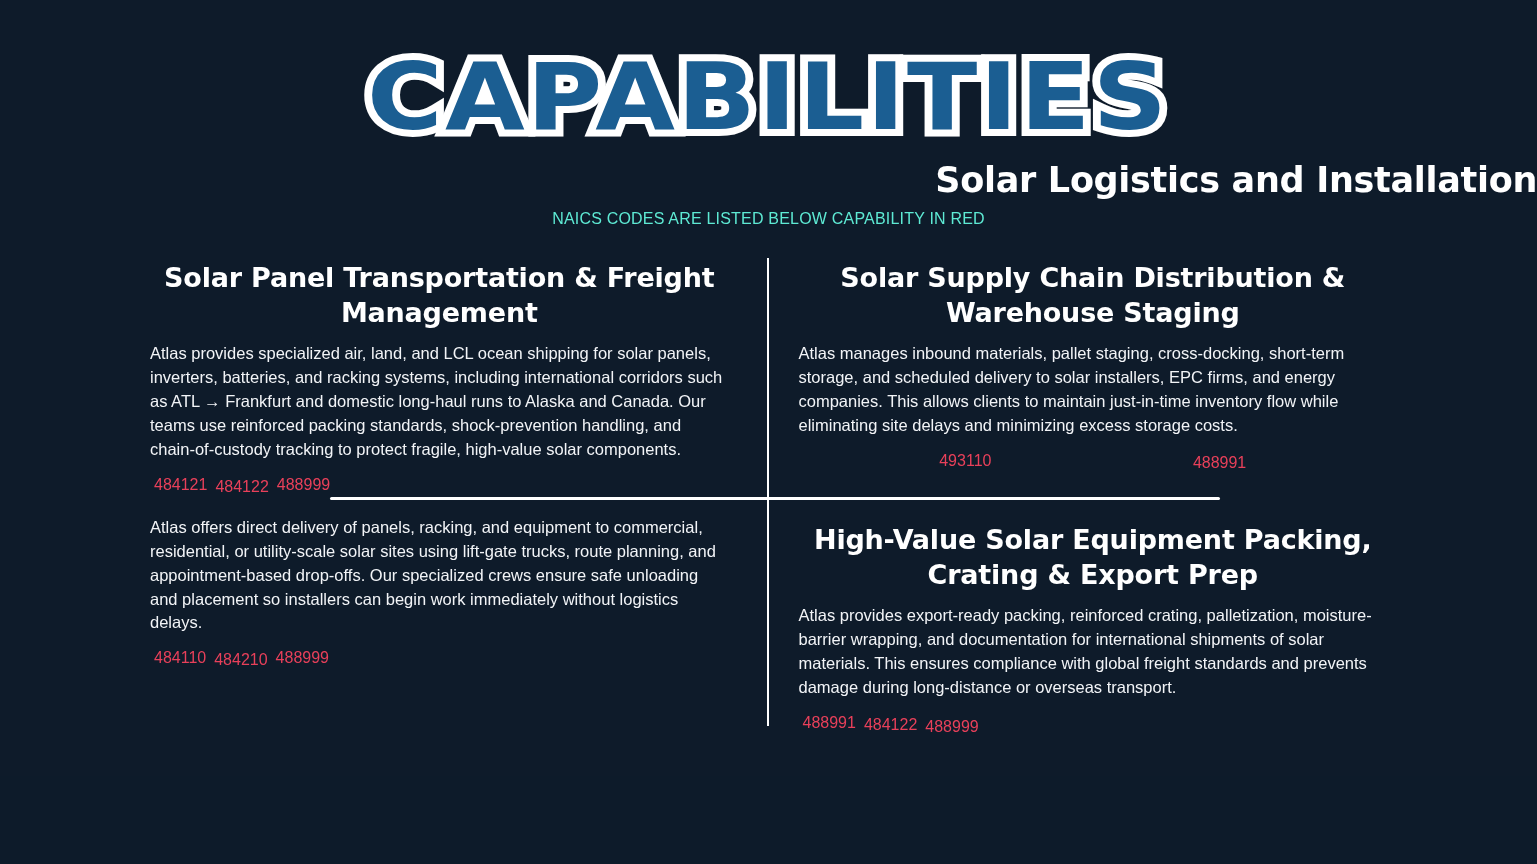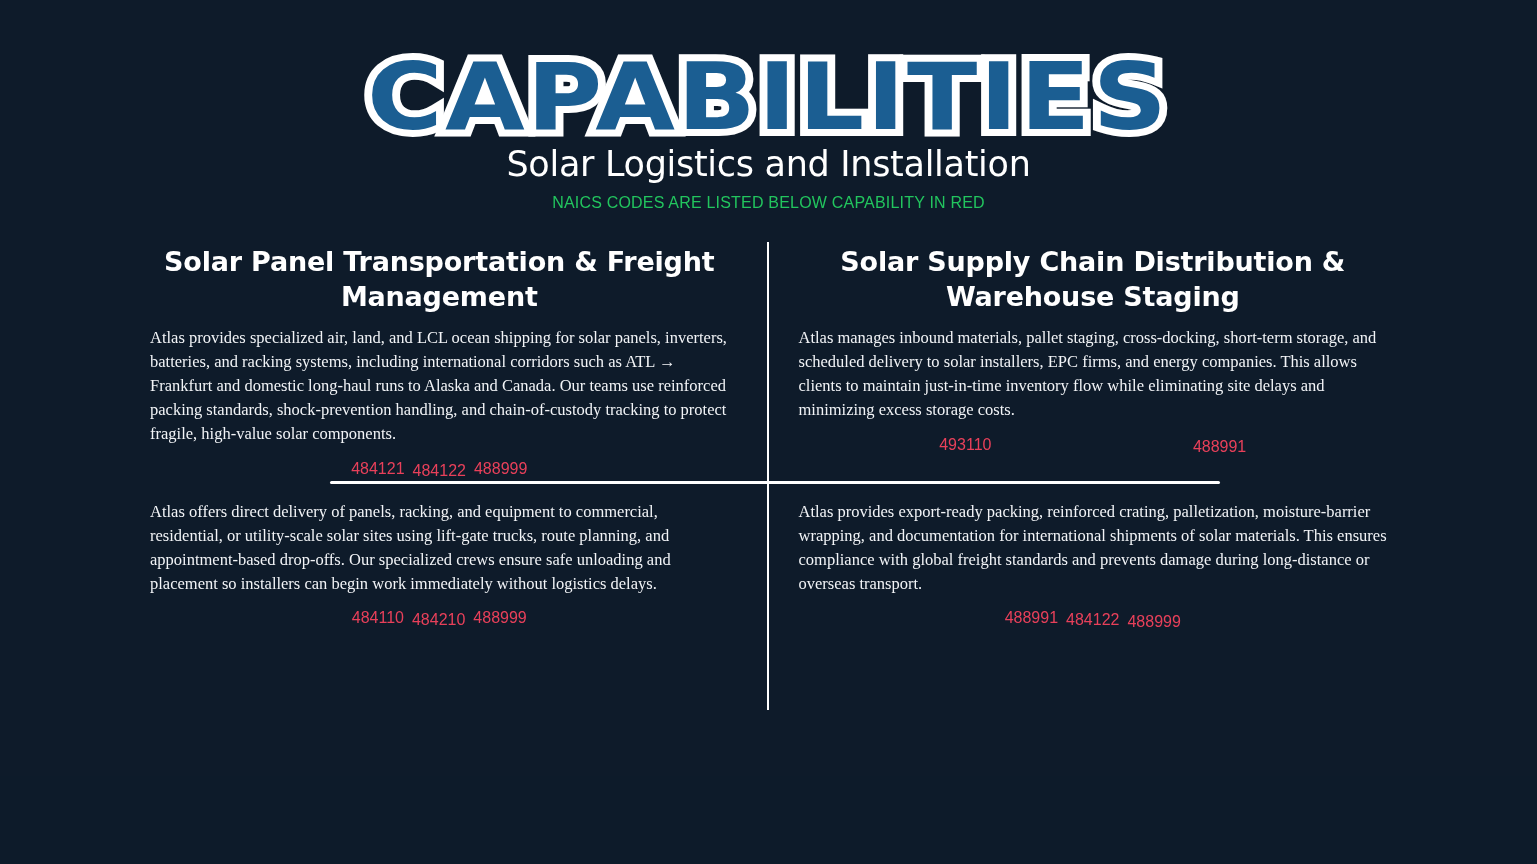--- a/index.html
+++ b/index.html
@@ -38,29 +38,31 @@
     color: #1b5e92;
     -webkit-text-stroke: 14px #ffffff;
     paint-order: stroke fill;
     text-transform: uppercase;
     display: inline-block;
     transform: scaleX(1.12);
   }
 
   .subtitle {
     font-family: "DejaVu Sans", sans-serif;
-    font-weight: normal;
+    font-weight: bold;
     font-size: 35px;
     color: #ffffff;
+    margin-top: 16px;
     letter-spacing: -0.3px;
+    text-align: right;
   }
 
   .naics-note {
     font-size: 16px;
-    color: #22c55e;
+    color: #5eead4;
     margin-top: 10px;
     letter-spacing: 0.2px;
   }
 
   
   .grid {
     position: relative;
     margin-top: 22px;
     display: grid;
     grid-template-columns: 1fr 1fr;
@@ -102,27 +104,26 @@
     color: #ffffff;
     letter-spacing: -0.2px;
   }
 
   .cell-body {
     font-size: 16.5px;
     line-height: 1.45;
     color: #f2f4f7;
     margin-top: 12px;
     text-align: left;
-    font-family: Liberation Serif, serif;
   }
 
   .codes {
     margin-top: 14px;
     display: flex;
-    justify-content: center;
+    justify-content: flex-start;
     align-items: flex-start;
     color: #e8405a;
     font-size: 16px;
   }
   .codes .code { padding: 0 4px; }
 
   .codes.spread-2 { justify-content: space-around; padding: 0 40px; }
 
   .code.drop-1 { position: relative; top: 2px; }
   .code.drop-2 { position: relative; top: 4px; }
@@ -169,20 +170,21 @@
     <div class="cell left row2">
       <div class="cell-body">Atlas offers direct delivery of panels, racking, and equipment to commercial, residential, or utility-scale solar sites using lift-gate trucks, route planning, and appointment-based drop-offs. Our specialized crews ensure safe unloading and placement so installers can begin work immediately without logistics delays.</div>
       <div class="codes">
         <span class="code">484110</span>
         <span class="code drop-1">484210</span>
         <span class="code">488999</span>
       </div>
     </div>
 
     <div class="cell right row2">
+      <div class="cell-title">High-Value Solar Equipment Packing, Crating &amp; Export Prep</div>
       <div class="cell-body">Atlas provides export-ready packing, reinforced crating, palletization, moisture-barrier wrapping, and documentation for international shipments of solar materials. This ensures compliance with global freight standards and prevents damage during long-distance or overseas transport.</div>
       <div class="codes">
         <span class="code">488991</span>
         <span class="code drop-1">484122</span>
         <span class="code drop-2">488999</span>
       </div>
     </div>
 
   </div>
 </div>

